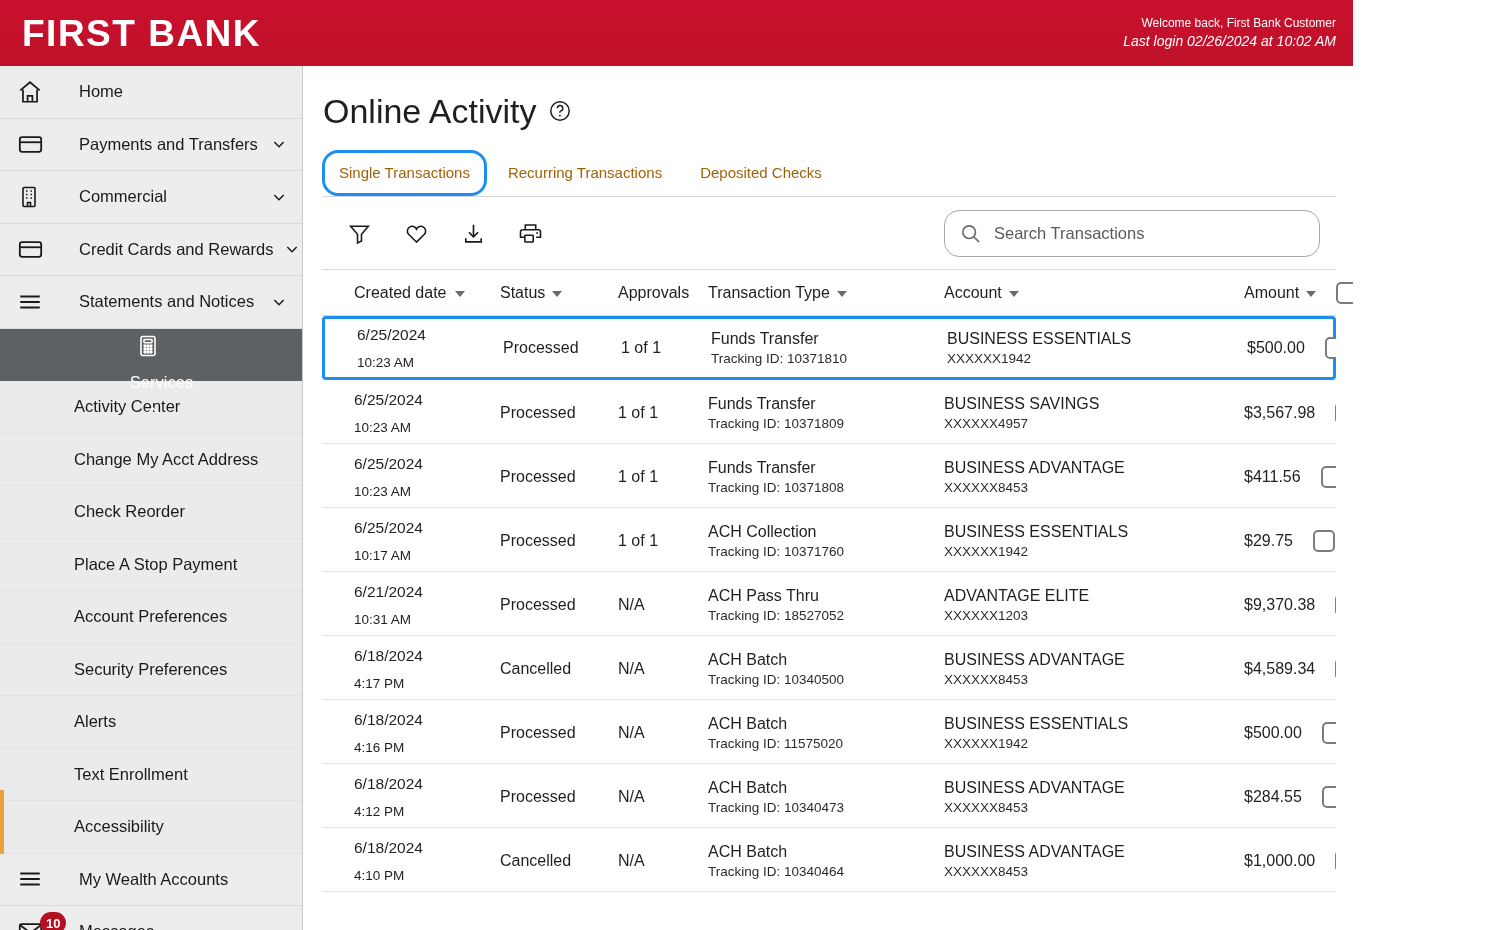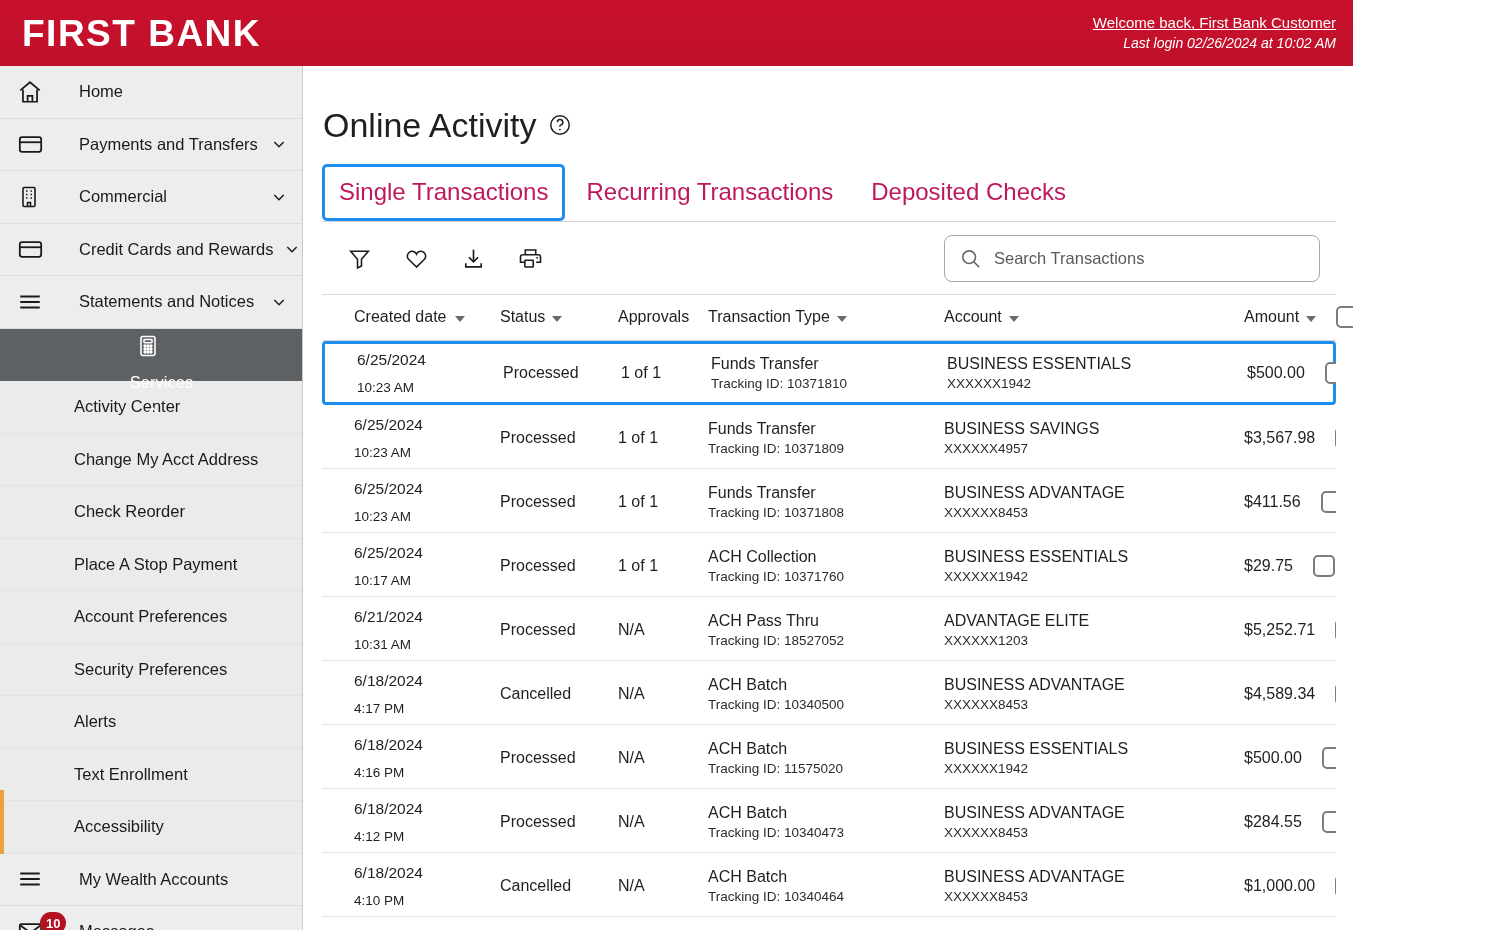--- a/index.html
+++ b/index.html
@@ -39,21 +39,21 @@
     font-weight: bold;
     letter-spacing: 1.5px;
     line-height: 1;
     white-space: nowrap;
   }
   .welcome-wrap {
     text-align: right;
     color: #ffffff;
     line-height: 1.35;
   }
-  .welcome-line { font-size: 15px; text-decoration: underline; }
+  .welcome-line { font-size: 12px; }
   .lastlogin-line { font-size: 14px; font-style: italic; }
 
   
   .body-split {
     flex: 1 1 auto;
     display: flex;
     min-height: 0;
   }
 
   
@@ -142,21 +142,20 @@
 
   
   .main {
     flex: 1 1 auto;
     background: #ffffff;
     padding: 28px 17px 0 19px;
     min-width: 0;
     overflow: hidden;
     display: flex;
     flex-direction: column;
-    justify-content: center;
   }
   .page-title-row {
     display: flex;
     align-items: center;
     gap: 11px;
     margin-bottom: 22px;
     padding-left: 1px;
   }
   .page-title {
     font-size: 34px;
@@ -167,27 +166,27 @@
 
   
   .tabs {
     display: flex;
     align-items: stretch;
     border-bottom: 1px solid #d4d4d4;
     padding-bottom: 0;
     margin-bottom: 0;
   }
   .tab {
-    font-size: 24px;
-    color: #be185d;
+    font-size: 15px;
+    color: #a16207;
     padding: 11px 14px 12px 14px;
     cursor: pointer;
     white-space: nowrap;
     border: 3px solid transparent;
-    border-radius: 5px;
+    border-radius: 16px;
     margin-right: 4px;
   }
   .tab.focused {
     border-color: #1d8ef0;
   }
 
   
   .toolbar {
     display: flex;
     align-items: center;
@@ -204,21 +203,21 @@
   .tool-btn {
     width: 30px; height: 30px;
     display: flex; align-items: center; justify-content: center;
     cursor: pointer;
     color: #1a1a1a;
   }
   .search-box {
     width: 376px;
     height: 47px;
     border: 1px solid #a7a7a7;
-    border-radius: 8px;
+    border-radius: 15px;
     display: flex;
     align-items: center;
     gap: 12px;
     padding: 0 14px;
     background: #fff;
     margin-right: 16px;
   }
   .search-box input {
     border: none;
     outline: none;
@@ -675,21 +674,21 @@
               <div class="cell col-appr">N/A</div>
               <div class="cell col-type">
                 <span class="main-t">ACH Pass Thru</span>
                 <span class="sub">Tracking ID: 18527052</span>
               </div>
               <div class="cell col-acct">
                 <span class="main-t">ADVANTAGE ELITE</span>
                 <span class="sub">XXXXXX1203</span>
               </div>
               <div class="cell col-amt">
-                <span class="amt">$5,252.71</span>
+                <span class="amt">$9,370.38</span>
               </div>
               <div class="col-chk">
                 <div class="checkbox"></div>
               </div>
               <div class="col-kebab">
                 <div class="kebab">
                   <span></span>
                   <span></span>
                   <span></span>
                 </div>

